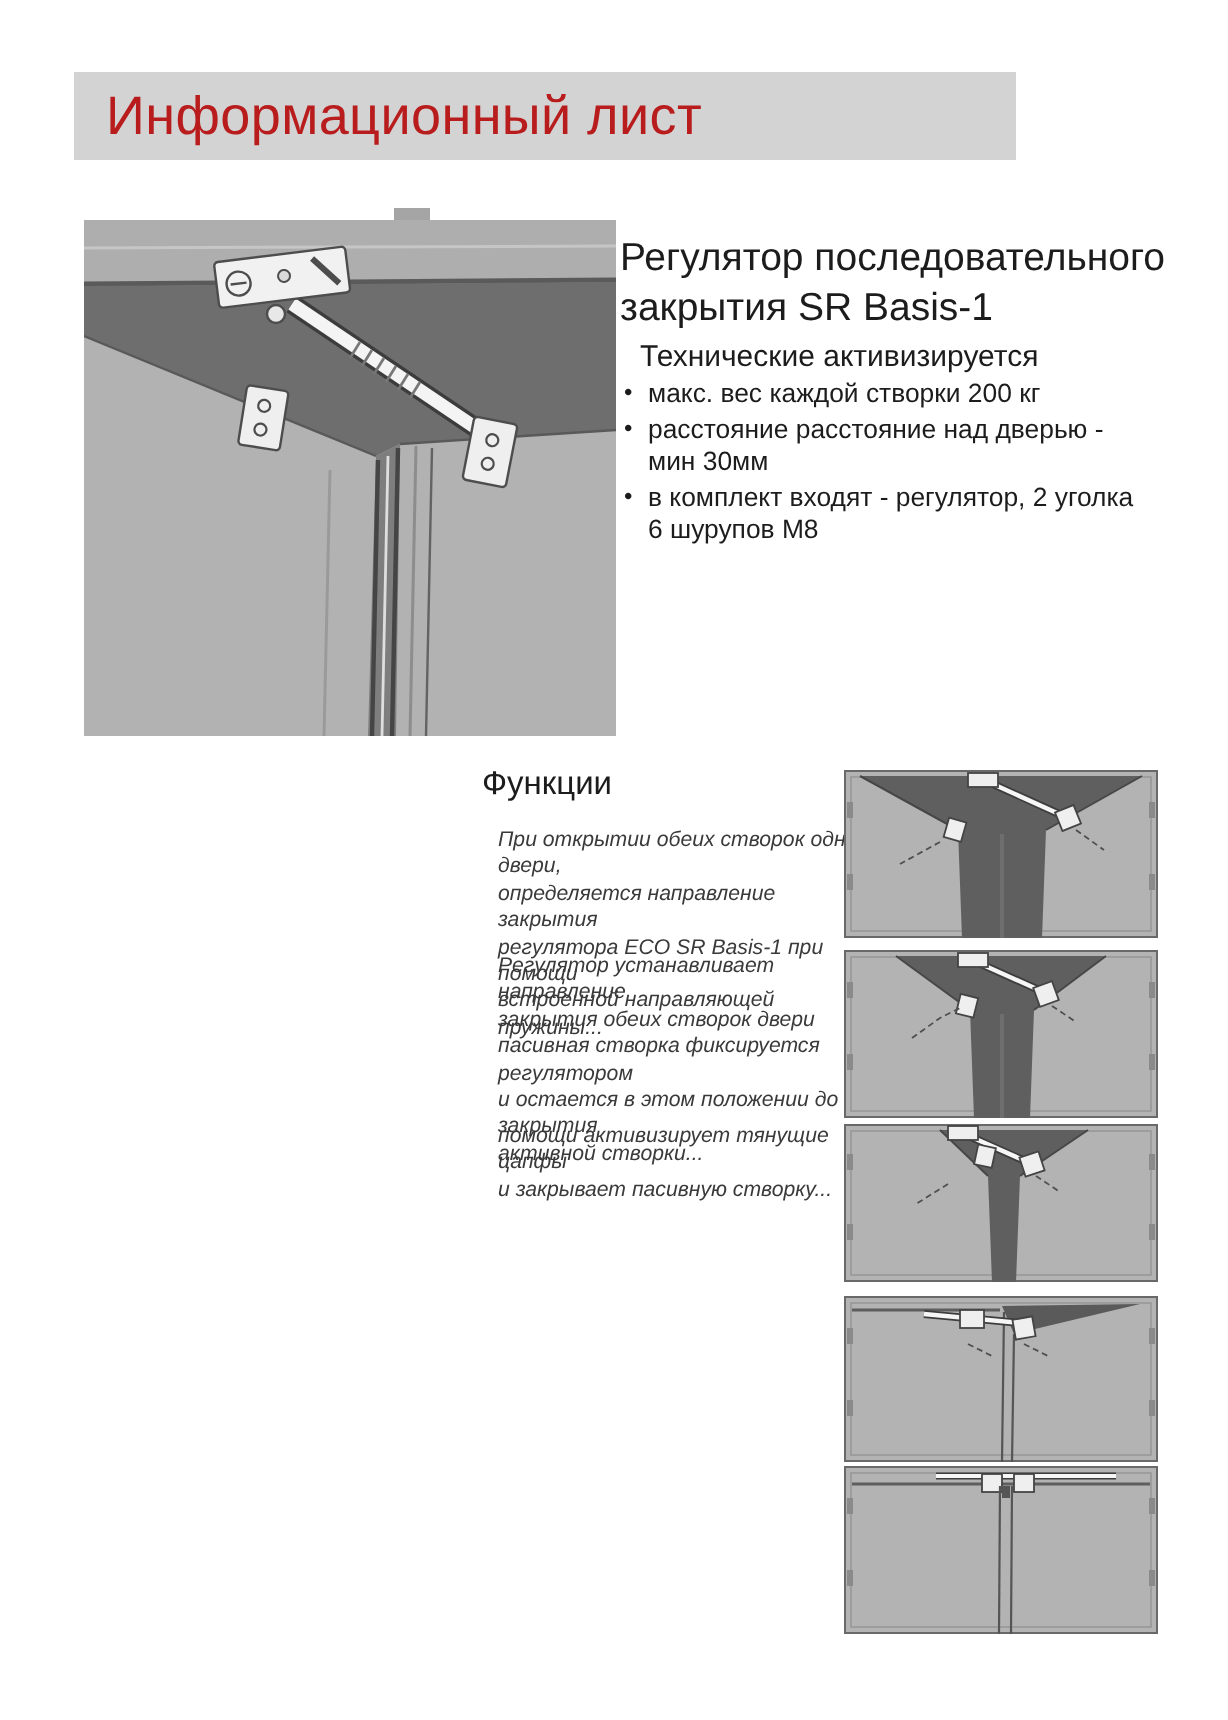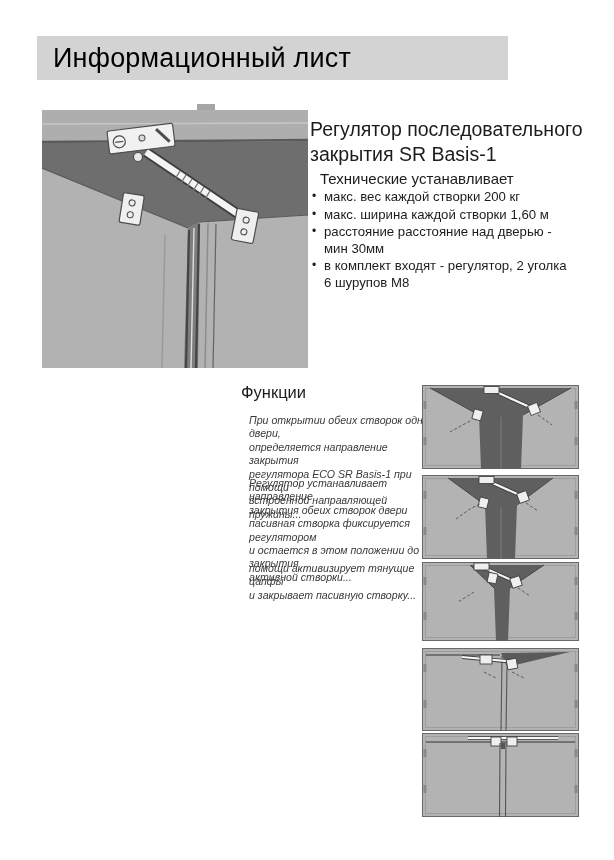--- a/index.html
+++ b/index.html
@@ -7,21 +7,21 @@
     position:relative;width:614px;height:860px;background:#ffffff;
     margin:0 auto;font-family:"Liberation Sans","DejaVu Sans",sans-serif;
     color:#1c1c1c;overflow:hidden;
   }
   .abs{position:absolute;}
   .pre{white-space:pre-line;}
   .header-bar{
     left:37px;top:36px;width:471px;height:44px;background:#d3d3d3;
     display:flex;align-items:center;padding-left:16px;box-sizing:border-box;
   }
-  .header-bar .t{font-size:27px;letter-spacing:0.2px;color:#000000;text-align:right;}
+  .header-bar .t{font-size:27px;letter-spacing:0.2px;color:#b91c1c;text-align:right;}
   .product-title{left:310px;top:117px;width:300px;font-size:19.5px;line-height:25px;}
   .specs-heading{left:320px;top:170px;font-size:15px;}
   .spec-list{
     left:311px;top:189px;width:295px;margin:0;padding:0;list-style:none;
     font-size:13.2px;line-height:16.5px;
   }
   .spec-list li{position:relative;padding-left:13px;margin:0 0 1px 0;}
   .spec-list li::before{
     content:"\2022";position:absolute;left:1px;top:-1px;font-size:12px;color:#1c1c1c;
   }
@@ -112,24 +112,23 @@
           <rect x="192" y="100" width="22" height="32" rx="2" fill="#efefef" stroke="#4d4d4d" stroke-width="1.2"></rect>
           <circle cx="203" cy="110" r="3" fill="none" stroke="#4d4d4d" stroke-width="1.1"></circle>
           <circle cx="203" cy="122" r="3" fill="none" stroke="#4d4d4d" stroke-width="1.1"></circle>
         </g>
       </g>
     </svg>
   </div>
 
   <div class="abs product-title pre">Регулятор последовательного
 закрытия SR Basis-1</div>
-  <div class="abs specs-heading">Технические устанавливает</div>
+  <div class="abs specs-heading">Технические активизируется</div>
   <ul class="abs spec-list">
     <li class="pre">макс. вес каждой створки 200 кг</li>
-    <li class="pre">макс. ширина каждой створки 1,60 м</li>
     <li class="pre">расстояние расстояние над дверью -
 мин 30мм</li>
     <li class="pre">в комплект входят - регулятор, 2 уголка
 6 шурупов М8</li>
   </ul>
 
   <div class="abs functions-heading">Функции</div>
 
   <div class="abs fn-text fn1 pre">При открытии обеих створок одной двери,
 определяется направление закрытия

